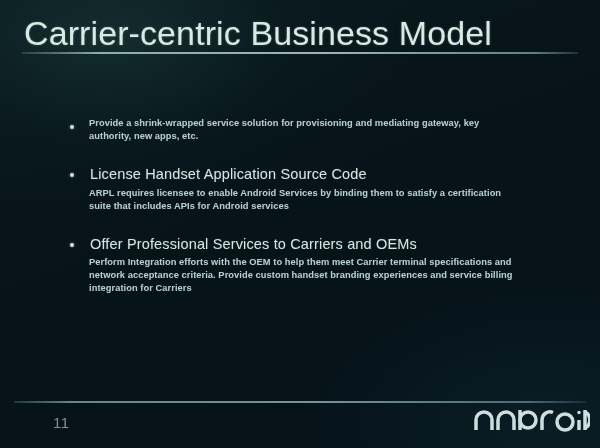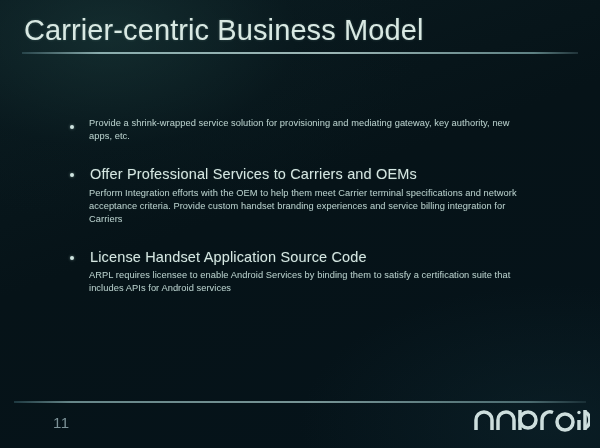--- a/index.html
+++ b/index.html
@@ -18,21 +18,21 @@
       linear-gradient(160deg, #0a1b20 0%, #061318 45%, #05131a 100%);
     font-family: "Liberation Sans", sans-serif;
     -webkit-font-smoothing: antialiased;
   }
 
   
   .title {
     position: absolute;
     left: 24px;
     top: 14px;
-    font-size: 29px;
+    font-size: 34px;
     font-weight: 400;
     letter-spacing: 0.1px;
     color: #d9e9e3;
     text-shadow: 0 0 3px rgba(190,235,225,0.22);
     white-space: nowrap;
   }
   .title-rule {
     position: absolute;
     left: 22px;
     top: 52px;
@@ -70,21 +70,21 @@
     font-size: 14.5px;
     font-weight: 400;
     color: #d6e7e2;
     letter-spacing: 0.15px;
     line-height: 1.25;
     text-shadow: 0 0 2px rgba(180,225,215,0.18);
     margin-bottom: 3px;
   }
   .bullet-sub {
     font-size: 9.3px;
-    font-weight: 400;
+    font-weight: 700;
     color: #b7cdc9;
     line-height: 1.42;
     letter-spacing: 0.06px;
     margin-left: -1px;
     max-width: 432px;
     text-shadow: 0 0 1px rgba(160,200,195,0.22);
   }
 
   
   .footer-rule {
@@ -126,28 +126,28 @@
 
   <div class="body">
 
     <div class="bullet-block">
       <span class="bullet-dot"></span>
       <div class="bullet-sub">Provide a shrink-wrapped service solution for provisioning and mediating gateway, key authority, new apps, etc.</div>
     </div>
 
     <div class="bullet-block">
       <span class="bullet-dot"></span>
-      <div class="bullet-head">Offer Professional Services to Carriers and OEMs</div>
-      <div class="bullet-sub">Perform Integration efforts with the OEM to help them meet Carrier terminal specifications and network acceptance criteria.  Provide custom handset branding experiences and service billing integration for Carriers</div>
+      <div class="bullet-head">License Handset Application Source Code</div>
+      <div class="bullet-sub">ARPL requires licensee to enable Android Services by binding them to satisfy a certification suite that includes APIs for Android services</div>
     </div>
 
     <div class="bullet-block">
       <span class="bullet-dot"></span>
-      <div class="bullet-head">License Handset Application Source Code</div>
-      <div class="bullet-sub">ARPL requires licensee to enable Android Services by binding them to satisfy a certification suite that includes APIs for Android services</div>
+      <div class="bullet-head">Offer Professional Services to Carriers and OEMs</div>
+      <div class="bullet-sub">Perform Integration efforts with the OEM to help them meet Carrier terminal specifications and network acceptance criteria.  Provide custom handset branding experiences and service billing integration for Carriers</div>
     </div>
 
   </div>
 
   <div class="footer-rule"></div>
   <div class="page-number">11</div>
 
   <div class="android-logo">
     <svg width="116" height="24" viewBox="0 0 232 48" aria-hidden="true">
       <g fill="none" stroke="#cddedd" stroke-width="7" stroke-linecap="butt">

